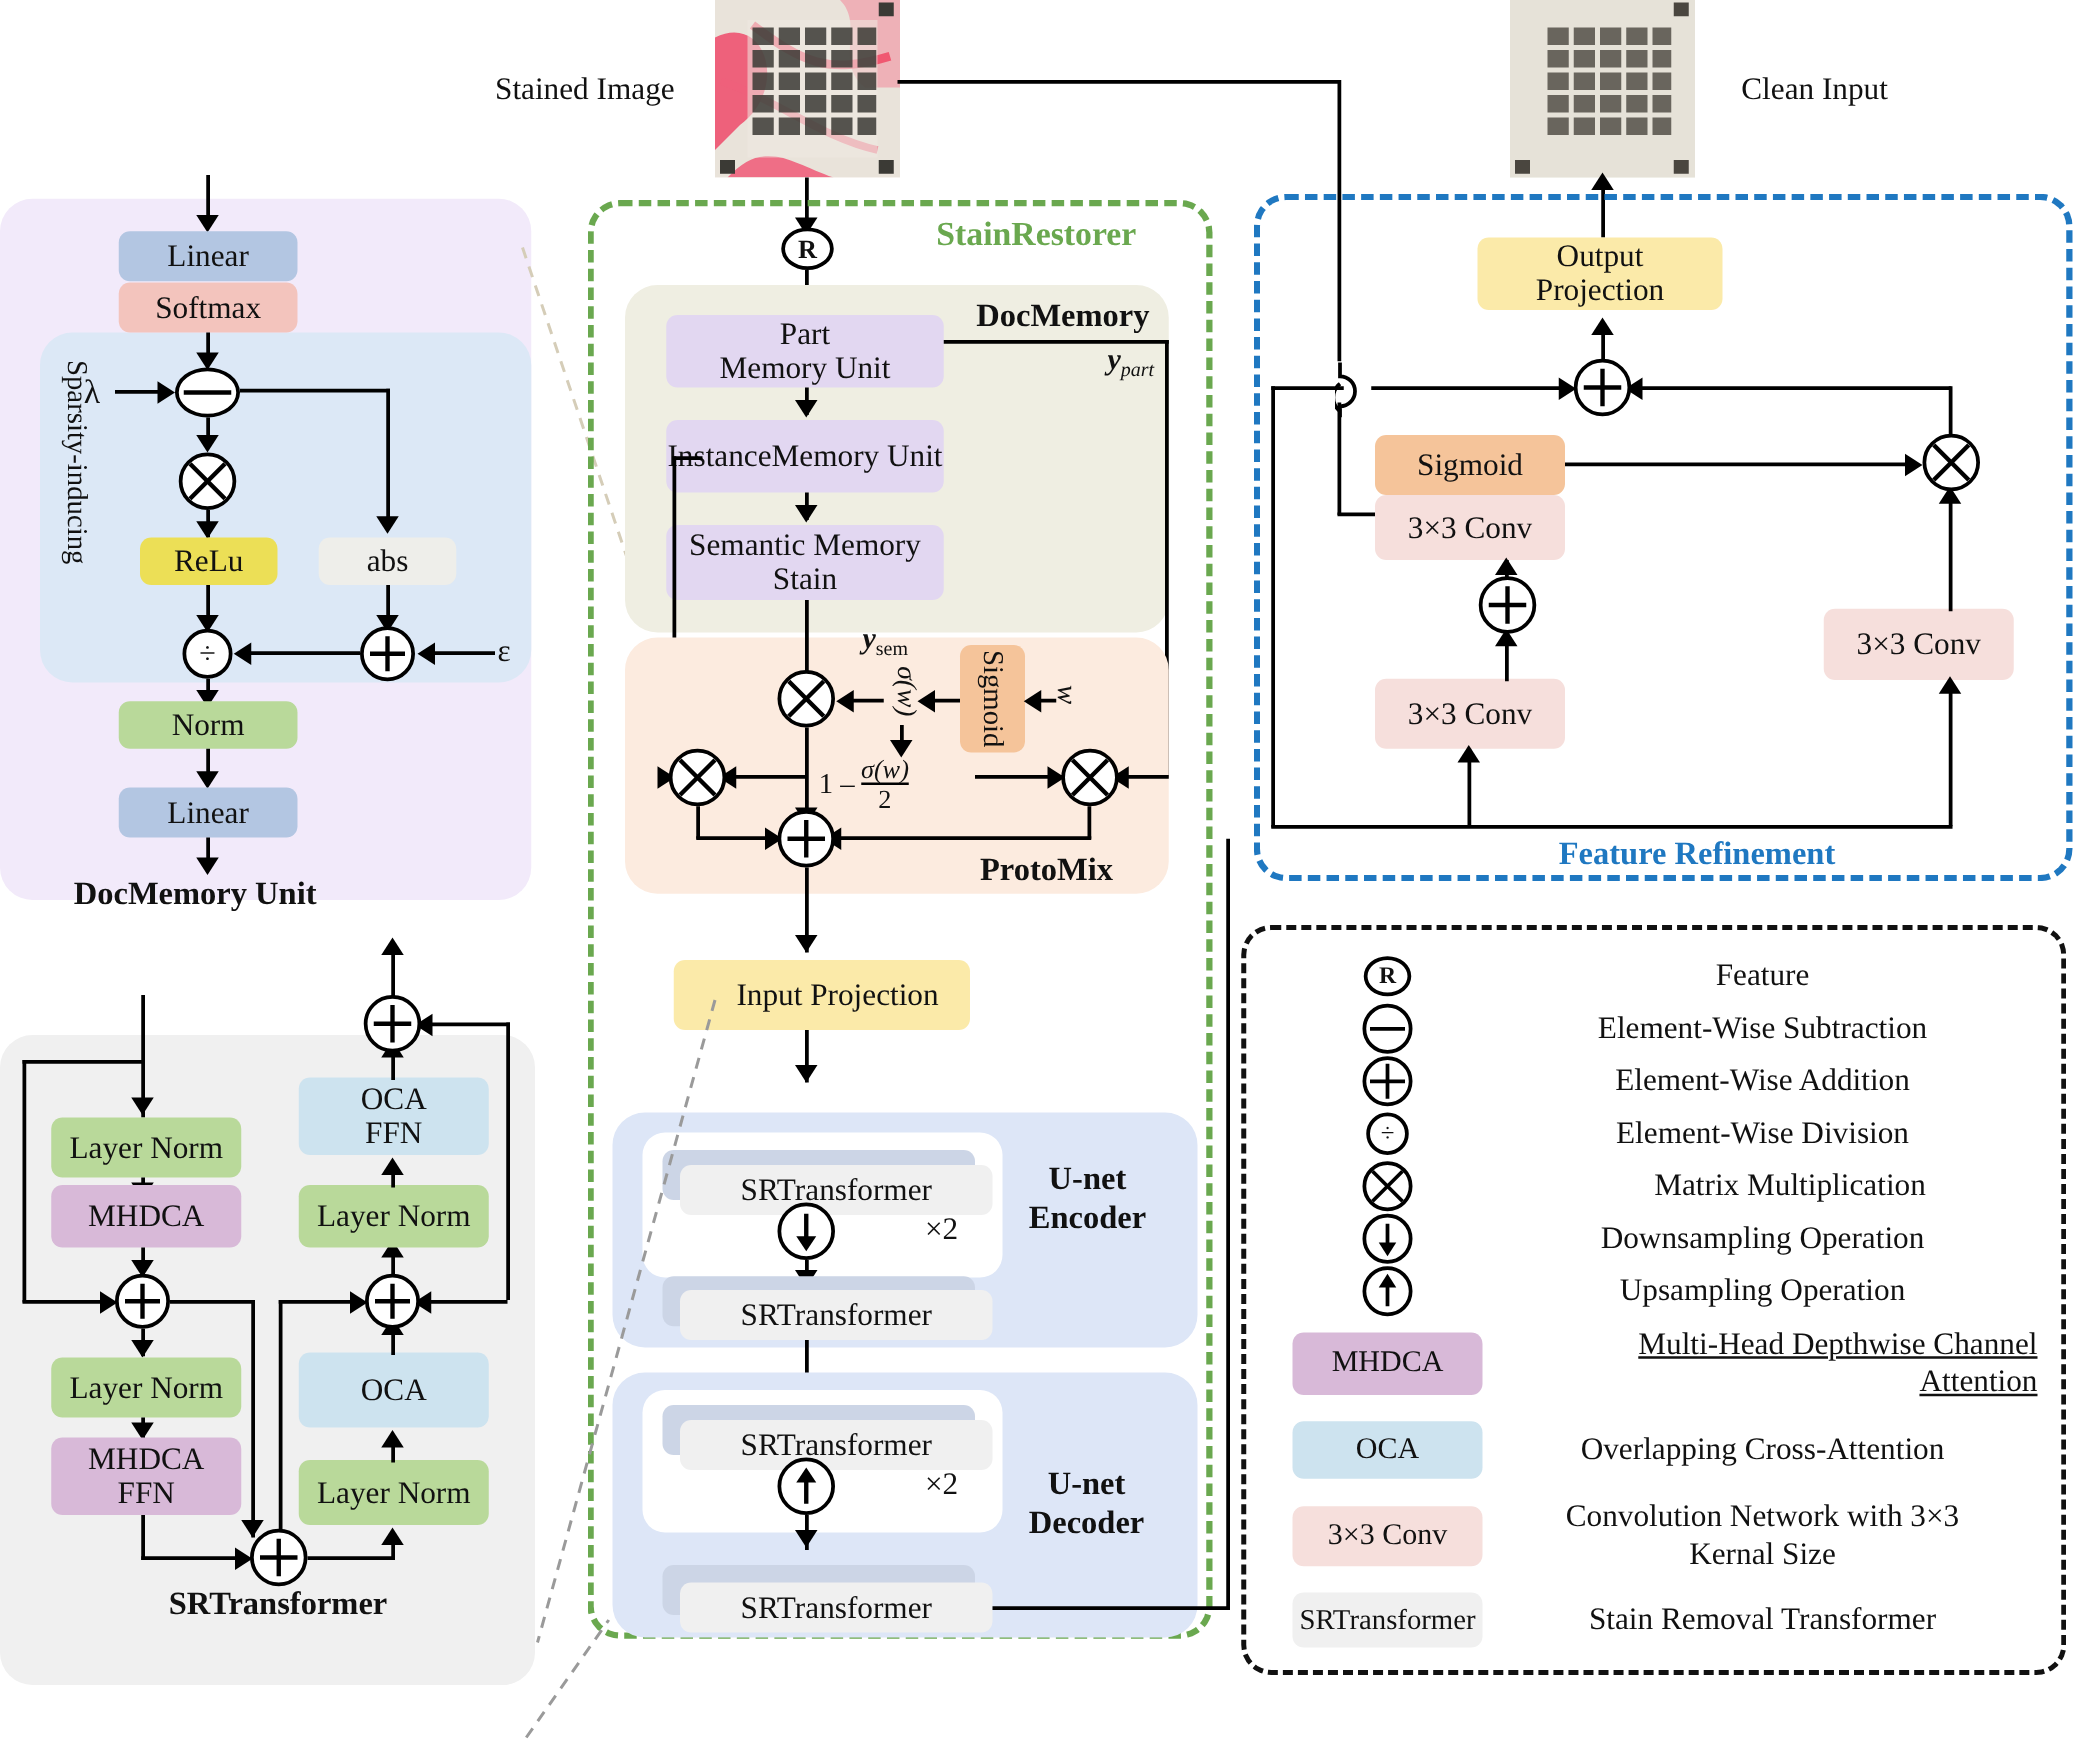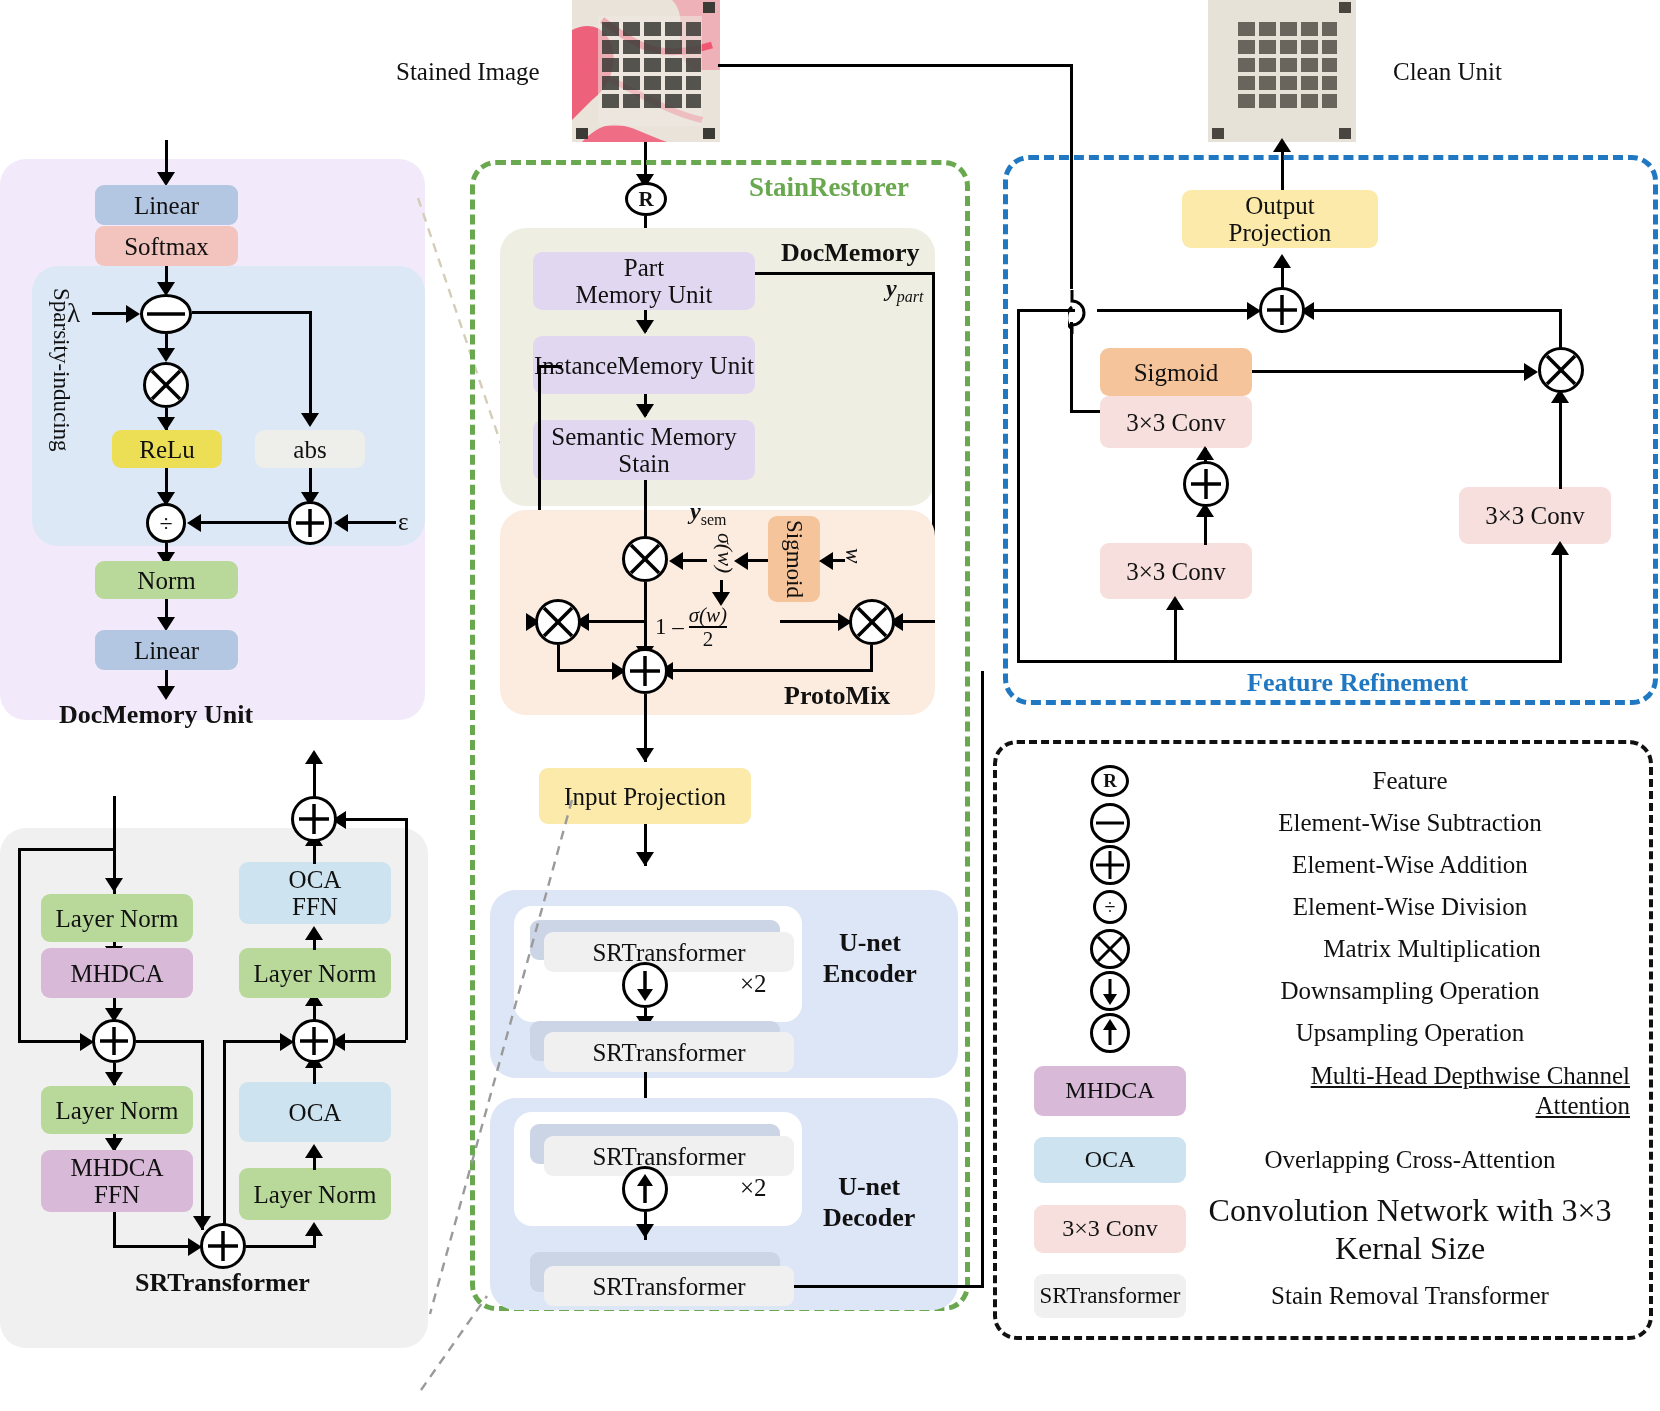--- a/index.html
+++ b/index.html
@@ -27,21 +27,21 @@
   .op svg{display:block;}
   .dash{position:absolute;box-sizing:border-box;background:transparent;}
   .vert{writing-mode:vertical-rl;text-orientation:mixed;}
   .imgbox{position:absolute;overflow:hidden;}
   .legend-row{display:flex;align-items:center;}
 </style>
 </head>
 <body>
 
 <div class="lbl" style="left:396px;top:58px;">Stained Image</div>
-<div class="lbl" style="left:1393px;top:58px;">Clean Unit</div>
+<div class="lbl" style="left:1393px;top:58px;">Clean Input</div>
 
 <div class="imgbox" style="left:572px;top:0px;width:148px;height:142px;background:#efe9e2;">
   <svg width="148" height="142" viewBox="0 0 148 142">
     <rect width="148" height="142" fill="#e9e3da"></rect>
     <path d="M0 30 C40 10 60 70 20 100 L0 120 Z" fill="#ef4a6a" opacity=".85"></path>
     <path d="M10 142 C40 110 60 130 95 142 Z" fill="#f05070" opacity=".8"></path>
     <path d="M100 0 C120 20 95 50 120 70 L148 70 L148 0 Z" fill="#f2889b" opacity=".55"></path>
     <path d="M30 20 C70 50 90 60 140 45" stroke="#f0425f" stroke-width="7" fill="none" opacity=".8"></path>
     <path d="M5 65 C50 80 85 110 130 120" stroke="#f0607c" stroke-width="6" fill="none" opacity=".7"></path>
     <rect x="26" y="16" width="104" height="110" fill="#eeeae2" opacity=".55"></rect>
@@ -324,21 +324,21 @@
 <div class="ln vln" style="left:557px;top:645px;height:26px;"></div>
 <div class="ln hln" style="left:557px;top:669px;width:72px;"></div>
 <div class="ar" style="left:612px;top:662px;"></div>
 <div class="ln vln" style="left:870px;top:645px;height:26px;"></div>
 <div class="ln hln" style="left:663px;top:669px;width:210px;"></div>
 <div class="al" style="left:659px;top:662px;"></div>
 
 <div class="ln vln" style="left:644px;top:694px;height:68px;"></div>
 <div class="ad" style="left:636px;top:748px;"></div>
 
-<div class="box" style="left:539px;top:768px;width:212px;height:56px;background:#fbeaa9;">Input Projection</div>
+<div class="box" style="left:539px;top:768px;width:212px;height:56px;background:#fbeaa9;padding-left:25px;">Input Projection</div>
 <div class="ln vln" style="left:644px;top:824px;height:42px;"></div>
 <div class="ad" style="left:636px;top:852px;"></div>
 
 <div class="panel" style="left:490px;top:890px;width:468px;height:188px;background:#dde6f7;"></div>
 <div class="abs bold" style="left:823px;top:928px;font-size:26px;text-align:center;line-height:1.18;">
   <div>U-net</div>
   <div>Encoder</div>
 </div>
 <div class="panel" style="left:514px;top:906px;width:288px;height:116px;background:#ffffff;border-radius:18px;"></div>
 <div class="box" style="left:530px;top:920px;width:250px;height:40px;background:#ccd5e6;"></div>
@@ -650,21 +650,21 @@
     <div style="width:160px;display:flex;justify-content:center;">
       <div class="box" style="position:relative;left:0;top:0;width:152px;height:46px;background:#cde3ef;font-size:24px;">OCA</div>
     </div>
     <div style="flex:1;text-align:center;font-size:25px;">Overlapping Cross-Attention</div>
   </div>
 
   <div class="legend-row" style="height:74px;">
     <div style="width:160px;display:flex;justify-content:center;">
       <div class="box" style="position:relative;left:0;top:0;width:152px;height:48px;background:#f6dfdc;font-size:24px;">3×3 Conv</div>
     </div>
-    <div style="flex:1;text-align:center;font-size:32px;line-height:1.2;">
+    <div style="flex:1;text-align:center;font-size:25px;line-height:1.2;">
       <div>Convolution Network with 3×3</div>
       <div>Kernal Size</div>
     </div>
   </div>
 
   <div class="legend-row" style="height:60px;">
     <div style="width:160px;display:flex;justify-content:center;">
       <div class="box" style="position:relative;left:0;top:0;width:152px;height:44px;background:#f0f0f0;font-size:23px;">SRTransformer</div>
     </div>
     <div style="flex:1;text-align:center;font-size:25px;">Stain Removal Transformer</div>

